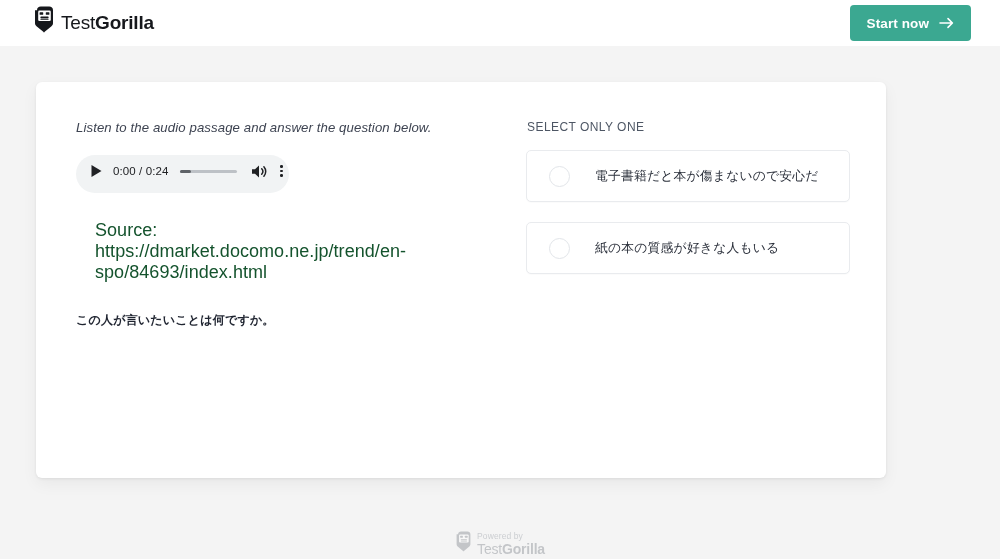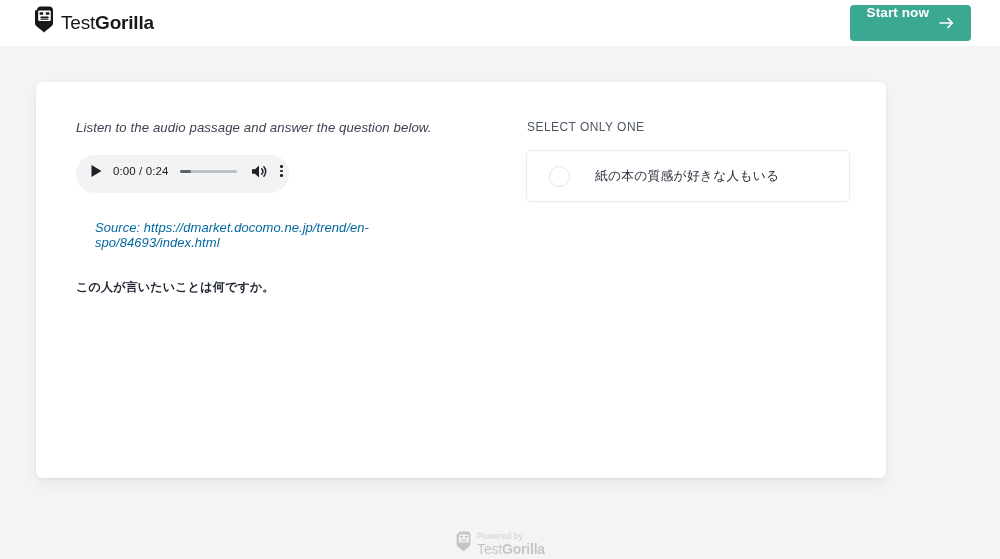--- a/index.html
+++ b/index.html
@@ -42,20 +42,21 @@
   .start-btn {
     background: #3ba891;
     color: #ffffff;
     border: none;
     border-radius: 4px;
     height: 36px;
     padding: 0 17px;
     font-size: 13.5px;
     font-weight: 700;
     display: inline-flex;
+    align-items: center;
     gap: 10px;
     cursor: pointer;
     letter-spacing: 0.1px;
   }
   .start-btn .arrow { display: inline-flex; align-items: center; }
 
   
   .page {
     height: 513px;
     background: #f4f4f4;
@@ -147,23 +148,22 @@
     flex: none;
   }
   .ap-menu i {
     width: 2.5px; height: 2.5px; border-radius: 50%;
     background: #202124; display: block;
   }
 
   .source-link {
     display: block;
     margin: 27px 0 0 19px;
-    font-size: 13px;
-    font-style: italic;
-    color: #0369a1;
+    font-size: 18px;
+    color: #14532d;
     text-decoration: none;
     letter-spacing: 0.05px;
   }
 
   .question {
     margin: 29px 0 0 0;
     font-size: 12px;
     font-weight: 700;
     color: #1f2430;
     letter-spacing: 0.2px;
@@ -295,20 +295,24 @@
       </div>
 
       <a class="source-link" href="#">Source: https://dmarket.docomo.ne.jp/trend/en-spo/84693/index.html</a>
 
       <p class="question">この人が言いたいことは何ですか。</p>
     </div>
 
     <div class="col-right">
       <div class="select-label">SELECT ONLY ONE</div>
 
+      <div class="option">
+        <span class="radio"></span>
+        <span class="option-label">電子書籍だと本が傷まないので安心だ</span>
+      </div>
 
       <div class="option">
         <span class="radio"></span>
         <span class="option-label">紙の本の質感が好きな人もいる</span>
       </div>
 
 
     </div>
 
   </div>

